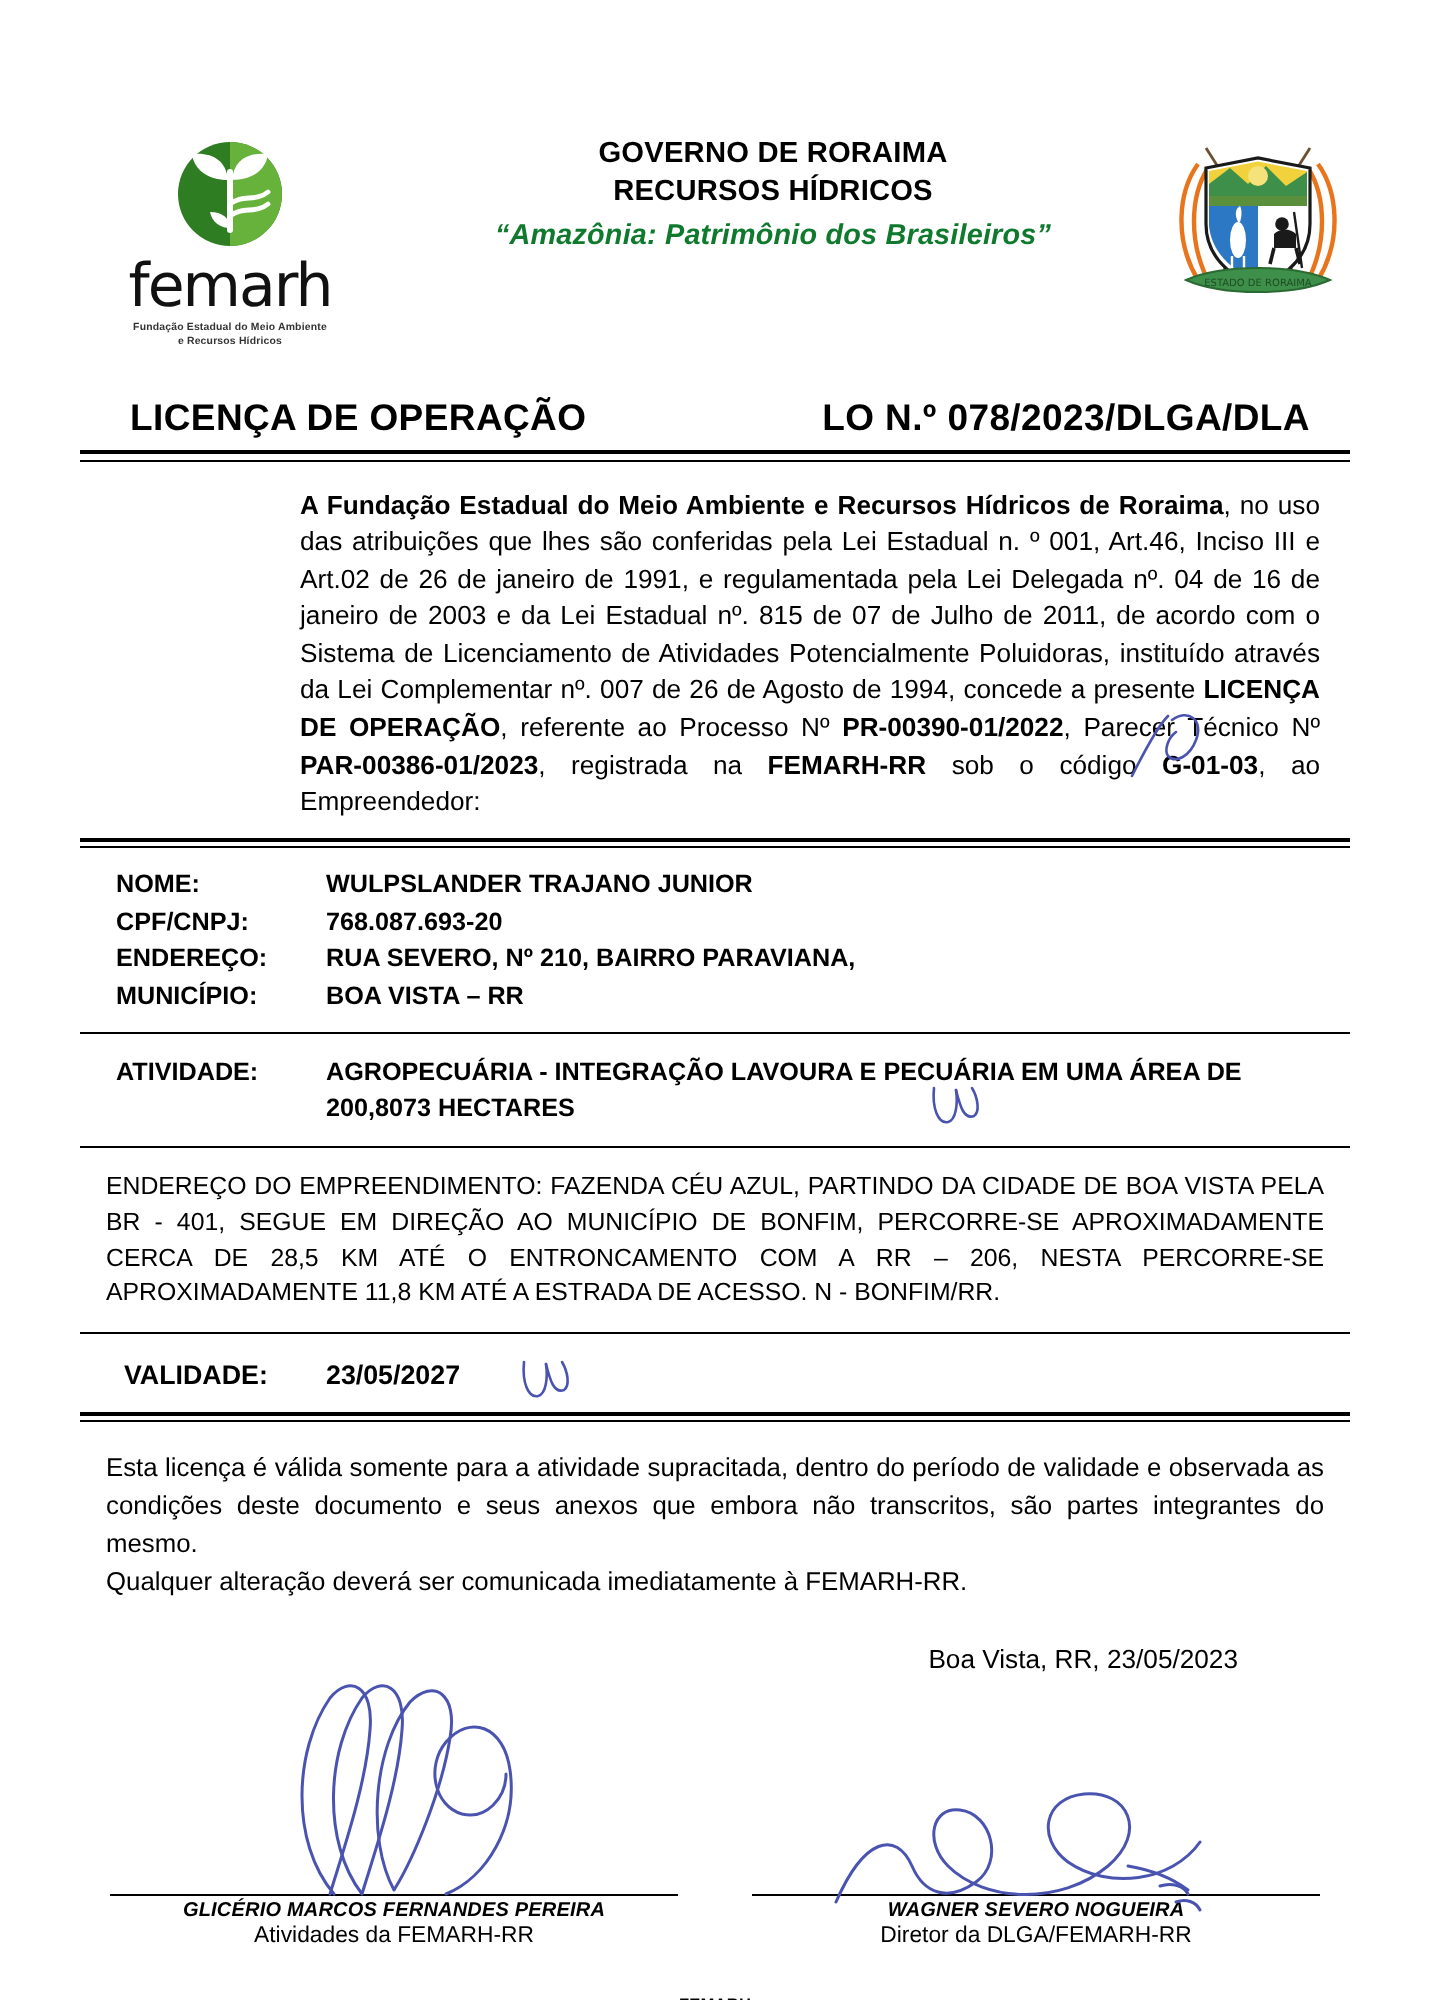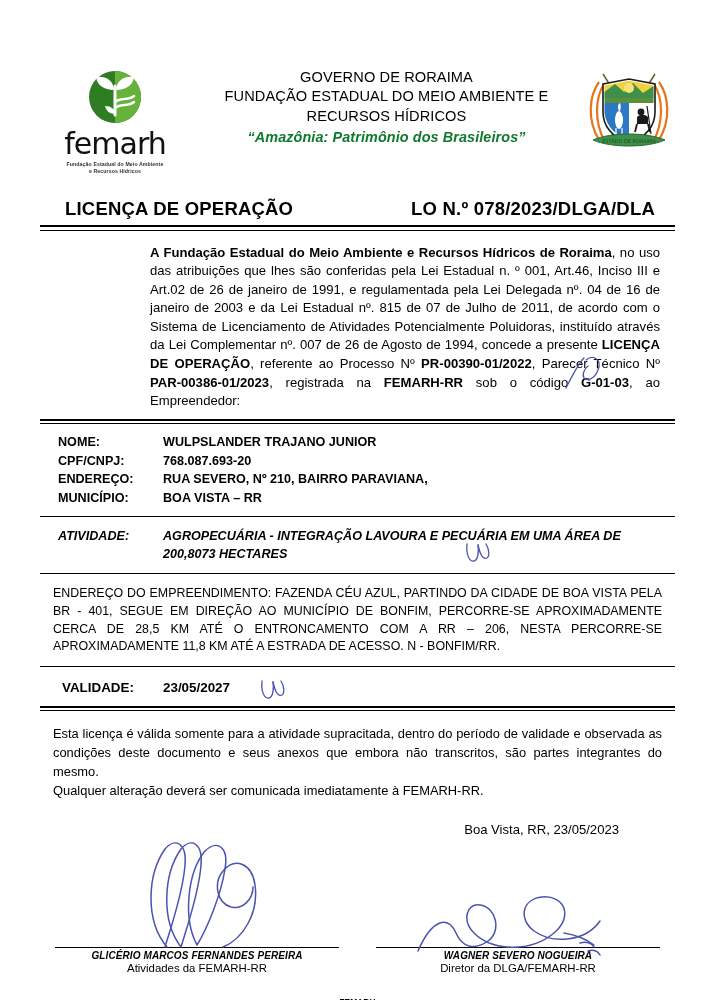--- a/index.html
+++ b/index.html
@@ -60,21 +60,21 @@
     font-weight: bold;
     margin-top: 2px;
     letter-spacing: 0.1px;
   }
   .header-center {
     flex: 1;
     text-align: center;
     padding-top: 6px;
   }
   .gov-line {
-    font-weight: normal;
+    font-weight: bold;
     font-size: 14.6px;
     line-height: 1.32;
     letter-spacing: 0.1px;
   }
   .slogan {
     font-weight: bold;
     font-style: italic;
     font-size: 14.4px;
     color: #0f7a2e;
     margin-top: 3px;
@@ -128,21 +128,20 @@
   }
   .detail-table td { padding: 0; vertical-align: top; }
   .detail-label { width: 105px; }
 
   .activity {
     margin: 11px 0 10px 18px;
     font-size: 12.6px;
     font-weight: bold;
     display: flex;
     line-height: 1.4;
-    font-style: italic;
   }
   .activity-label { width: 105px; flex-shrink: 0; }
   .activity-value { flex: 1; padding-right: 30px; position: relative; }
 
   .ender {
     margin: 11px 0 10px 13px;
     font-size: 12.4px;
     font-weight: normal;
     line-height: 1.42;
     text-align: justify;
@@ -238,21 +237,20 @@
       </div>
       <div class="logo-word">femarh</div>
       <div class="logo-sub">
         <div>Fundação Estadual do Meio Ambiente</div>
         <div>e Recursos Hídricos</div>
       </div>
     </div>
 
     <div class="header-center">
       <div class="gov-line">GOVERNO DE RORAIMA</div>
-      <div class="gov-line">FUNDAÇÃO ESTADUAL DO MEIO AMBIENTE E</div>
       <div class="gov-line">RECURSOS HÍDRICOS</div>
       <div class="slogan">“Amazônia: Patrimônio dos Brasileiros”</div>
     </div>
 
     <div class="brasao">
       <svg viewBox="0 0 92 100" width="92" height="100" aria-hidden="true">
         <g stroke="#e8741c" stroke-width="2.2" fill="none">
           <path d="M16 78 C4 58 6 34 16 20"></path>
           <path d="M22 80 C11 60 12 36 21 22"></path>
           <path d="M76 78 C88 58 86 34 76 20"></path>

